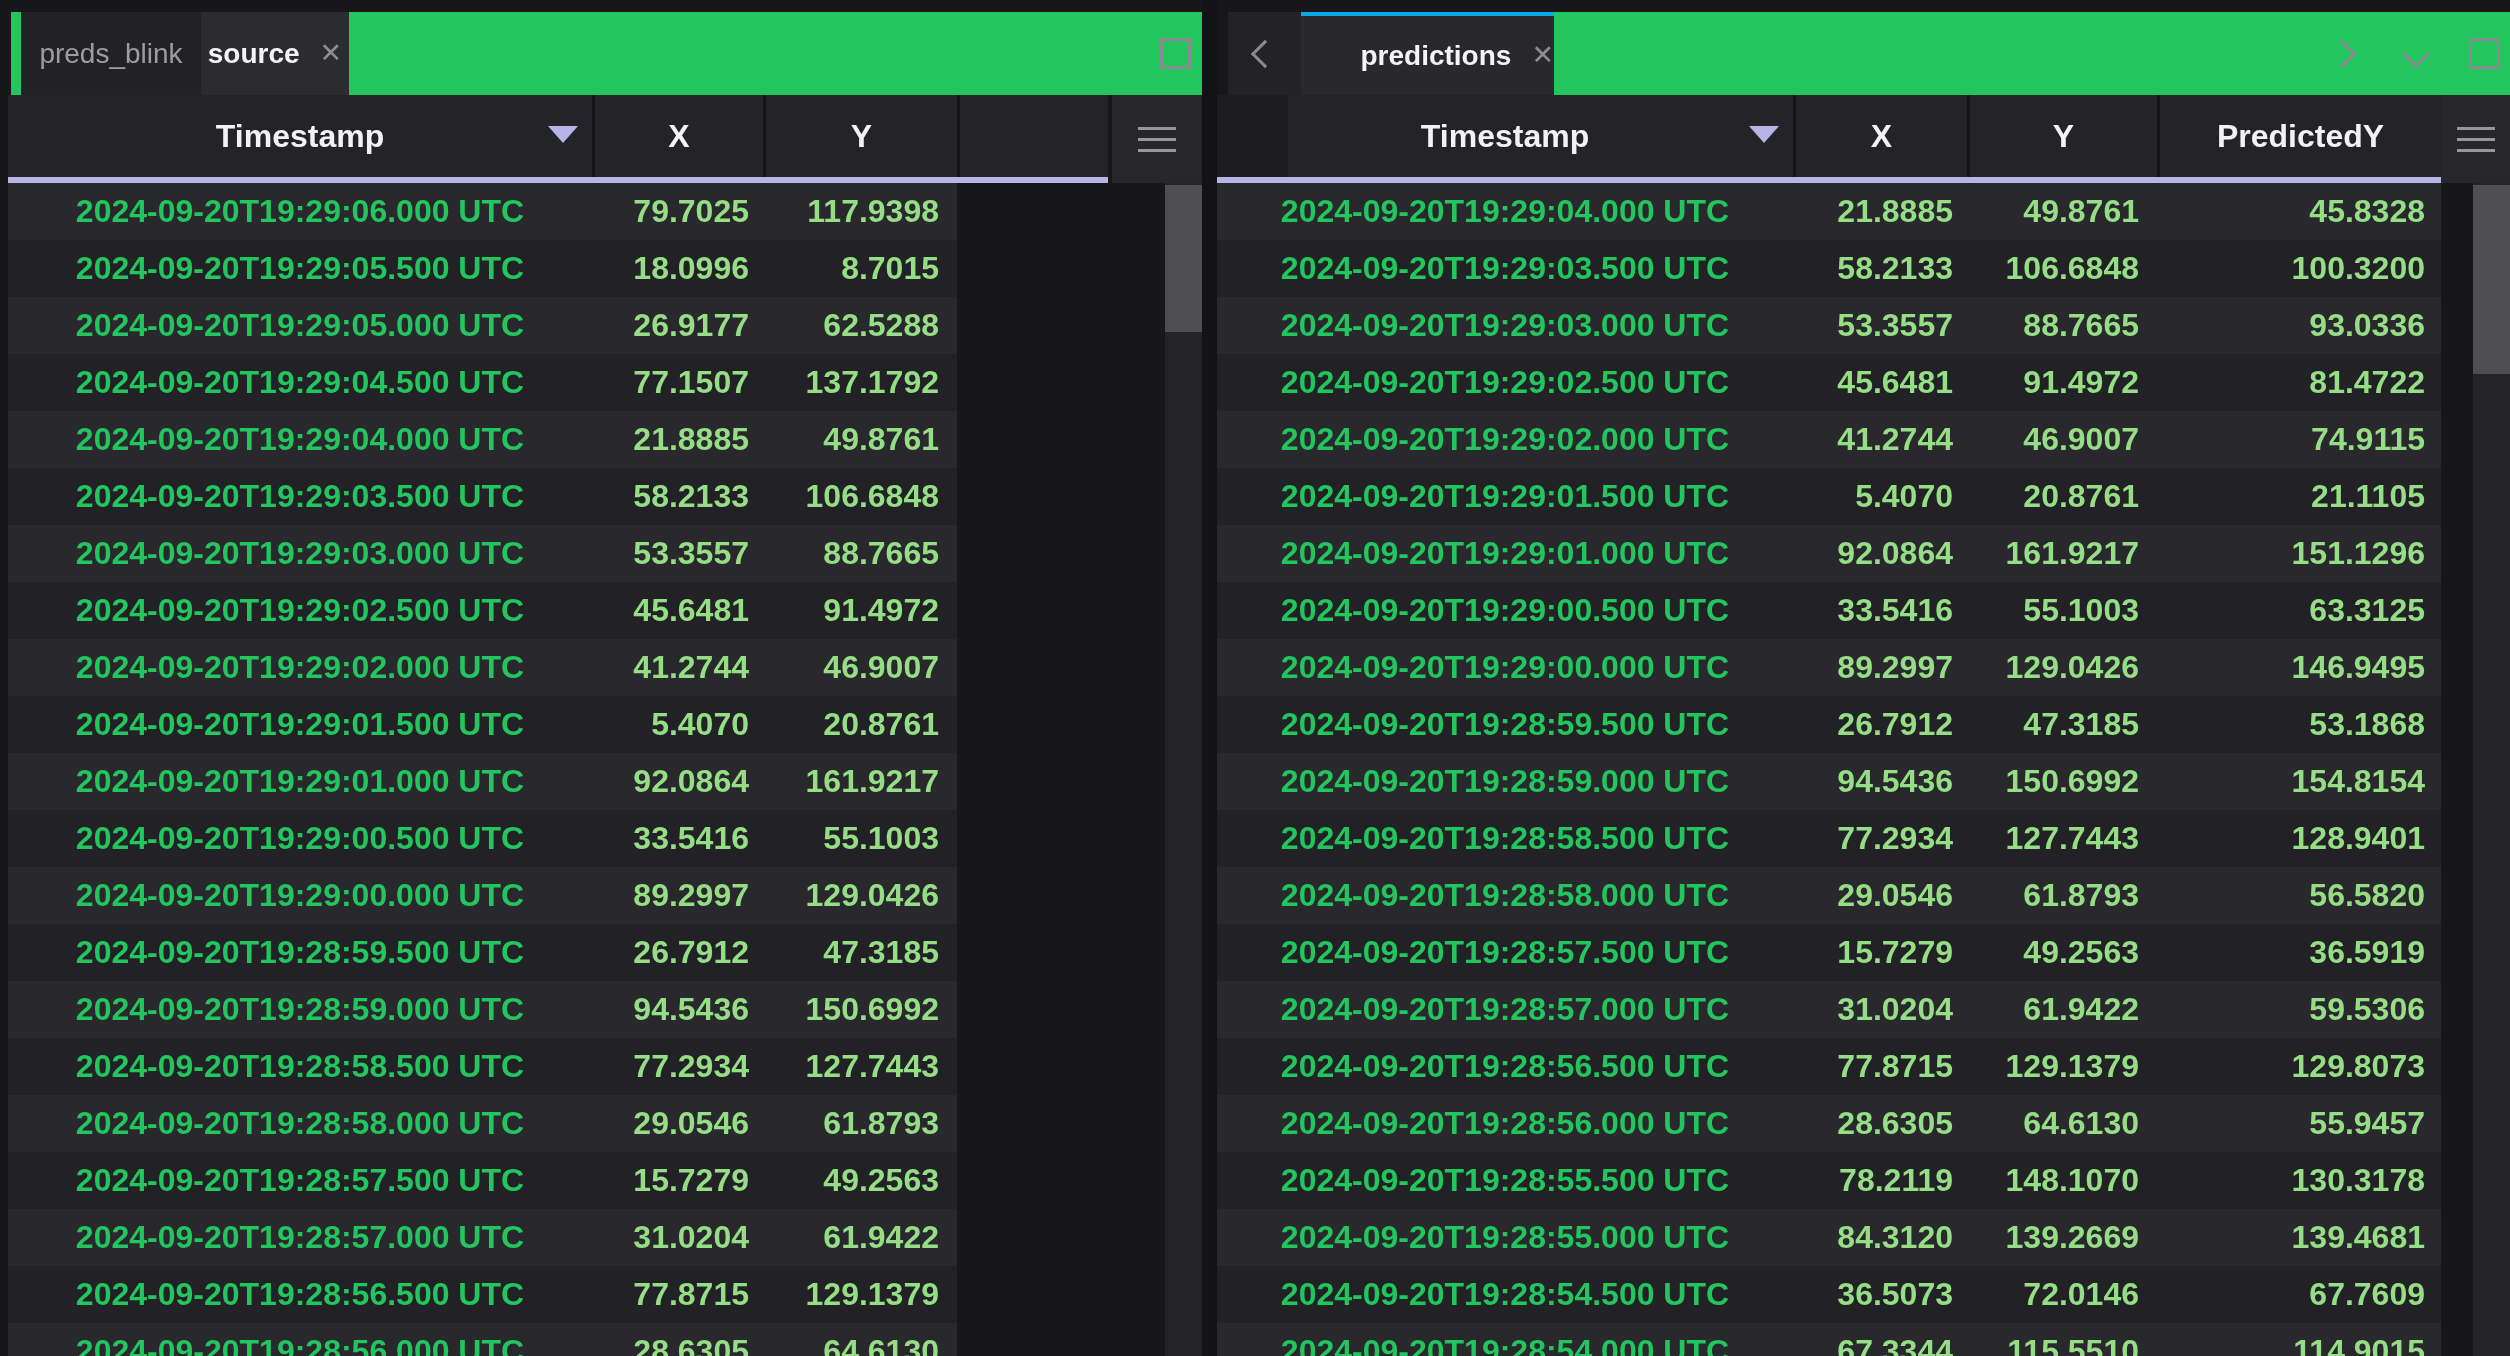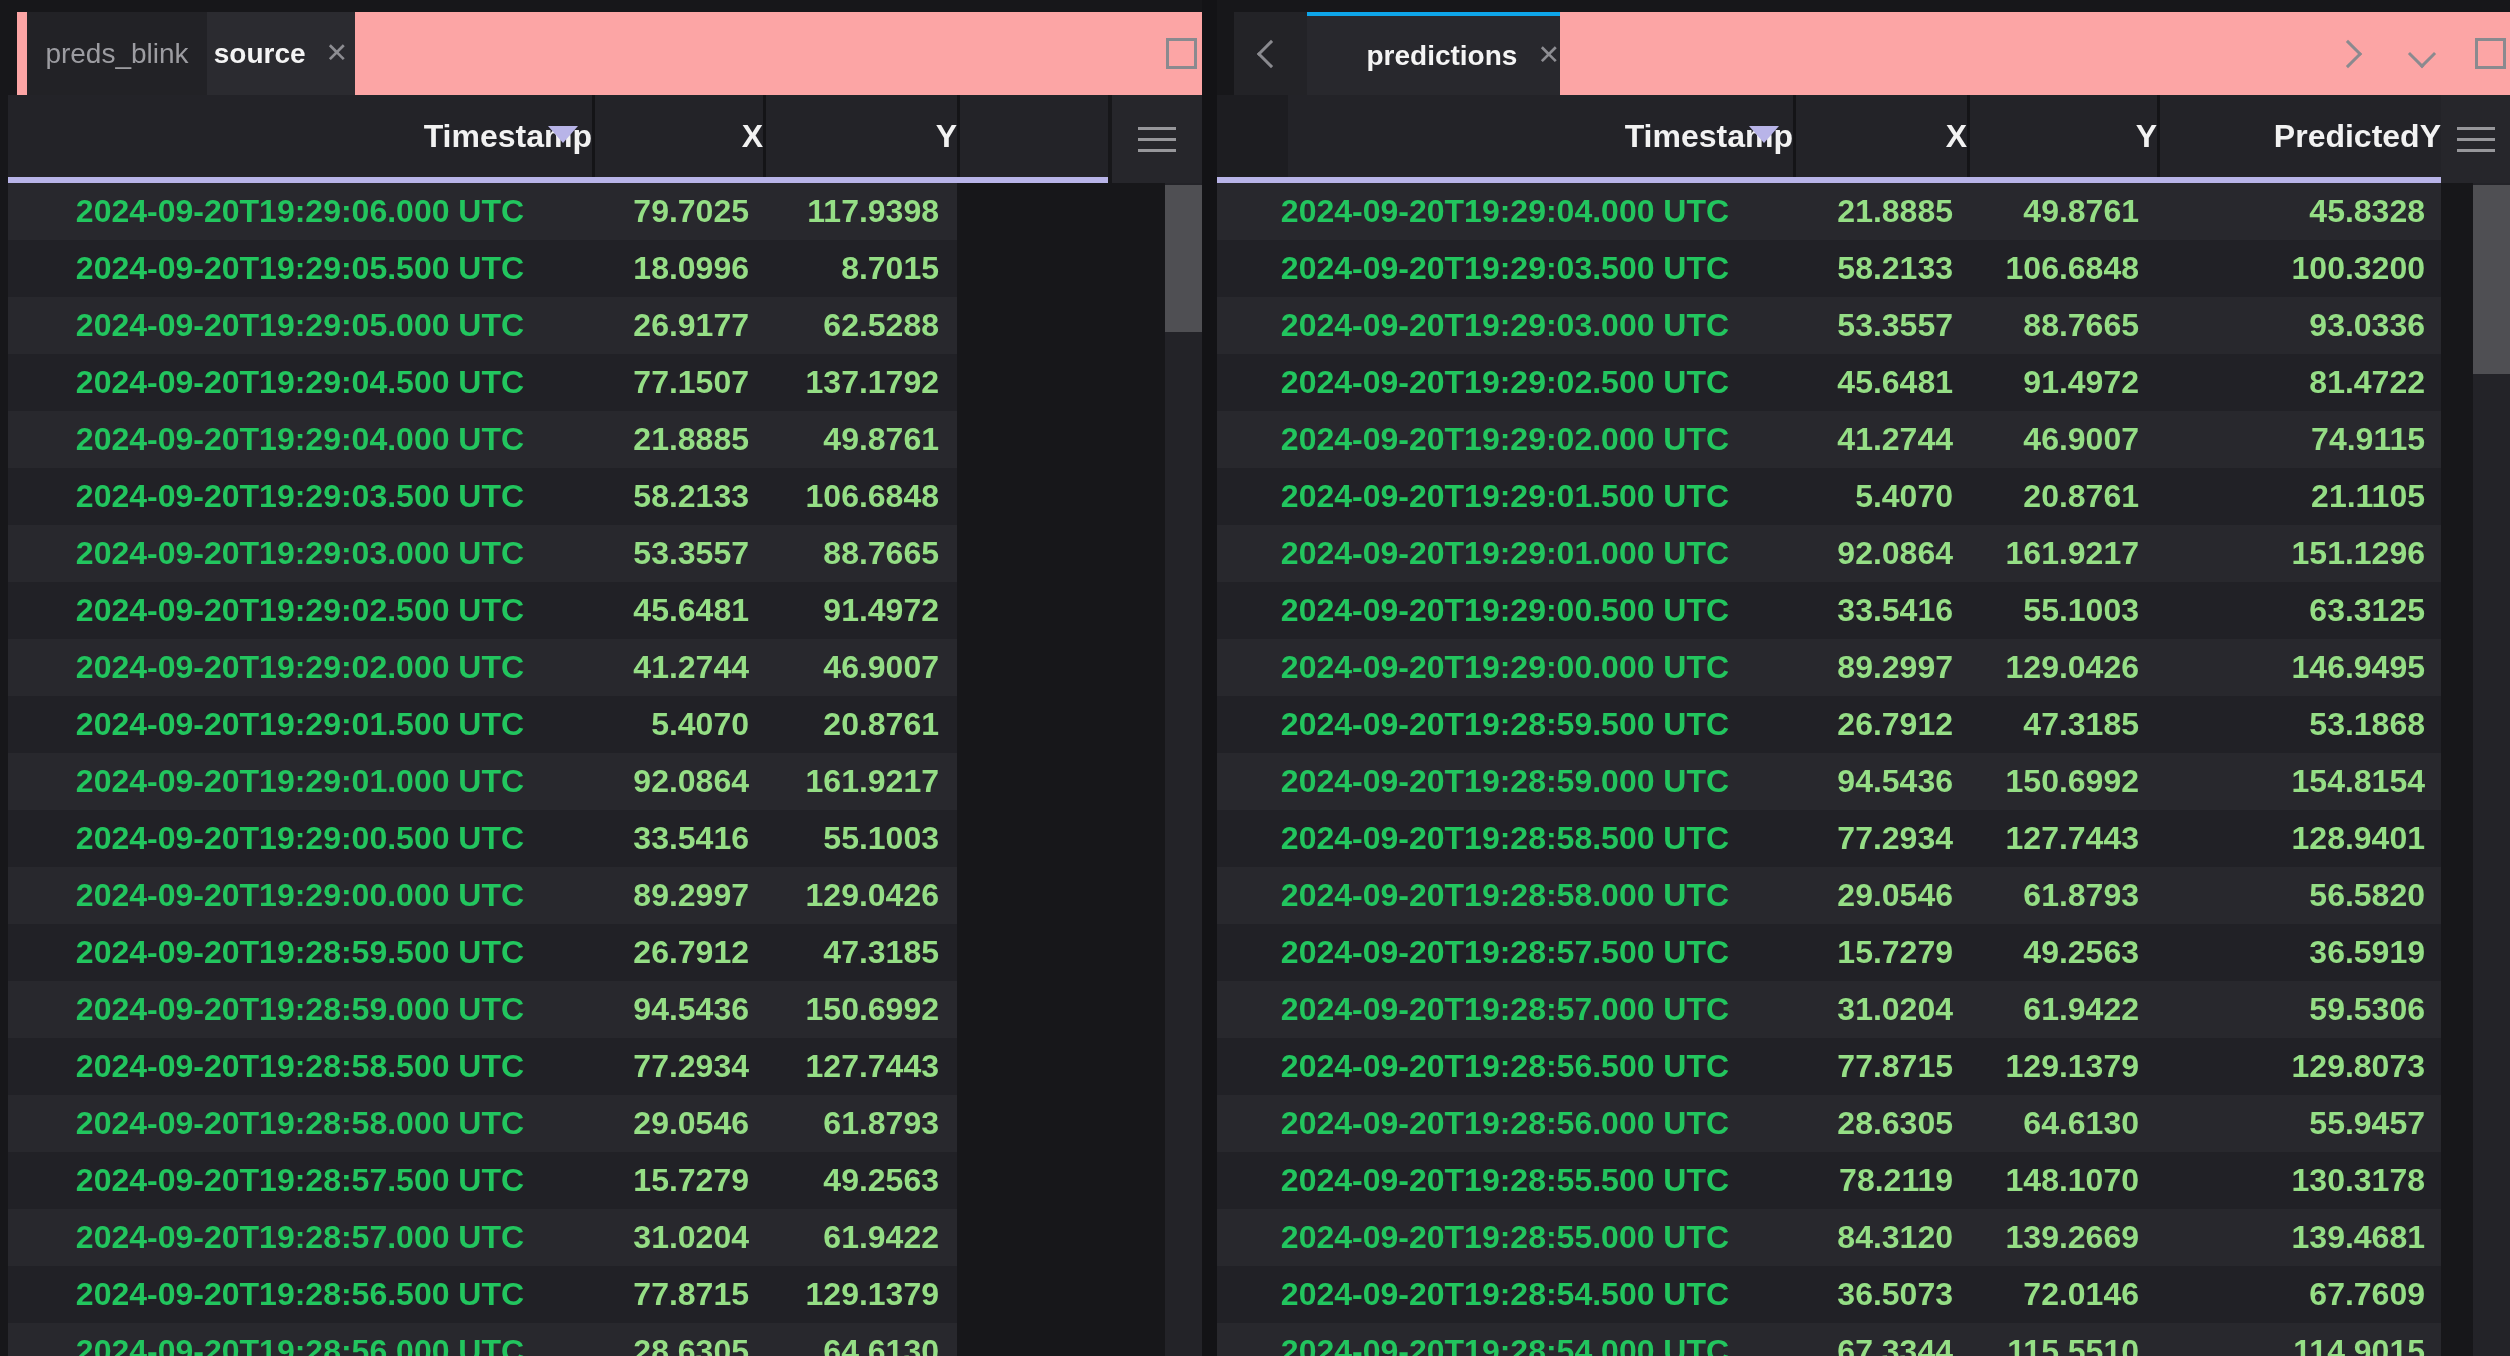--- a/index.html
+++ b/index.html
@@ -7,21 +7,21 @@
     width:2510px;height:1356px;position:relative;overflow:hidden;
     background:#131316;
     font-family:"Liberation Sans","DejaVu Sans",sans-serif;
     -webkit-font-smoothing:antialiased;
   }
   .panel{position:absolute;top:0;height:1356px;background:#17171a;}
   #left-panel{left:0;width:1202px;}
   #right-panel{left:1217px;width:1293px;}
 
   
-  .tabbar{position:absolute;top:12px;left:17px;right:0;height:83px;background:#fca5a5;}
+  .tabbar{position:absolute;top:12px;left:11px;right:0;height:83px;background:#22c55e;}
   .tab{position:absolute;top:0;height:83px;display:flex;align-items:center;justify-content:center;gap:20px;font-size:28px;cursor:default;}
   #tab-preds{left:10px;width:180px;background:#222226;color:#9c9ca1;}
   #tab-source{left:190px;width:148px;background:#2b2b30;color:#f4f4f4;font-weight:600;}
   #tab-predictions{left:73px;width:253px;height:79px;background:#28282d;color:#f4f4f4;font-weight:600;border-top:4px solid #0ea5e9;justify-content:flex-end;}
   .close-x{color:#8d8d92;font-size:27px;font-weight:400;line-height:1;}
   .back-btn{position:absolute;left:0;top:0;width:73px;height:83px;background:#232327;display:flex;align-items:center;justify-content:center;}
   .icon-btn{position:absolute;top:0;height:83px;display:flex;align-items:center;justify-content:center;}
   #btn-max-left{left:1132px;width:64px;}
   #btn-next{left:1086px;width:56px;}
   #btn-collapse{left:1156px;width:64px;}
@@ -29,21 +29,21 @@
   .chev{width:17px;height:17px;border-right:3px solid #8a8a8f;border-top:3px solid #8a8a8f;display:inline-block;}
   .chev.right{transform:rotate(45deg);}
   .chev.down{transform:rotate(135deg);}
   .chev.left{transform:rotate(-135deg);}
   .maximize-box{width:25px;height:25px;border:3px solid #8a8a8f;display:inline-block;}
 
   
   .gheader{position:absolute;top:95px;height:82px;background:#141417;border-bottom:6px solid #b8b4e8;}
   #left-header{left:8px;width:1100px;}
   #right-header{left:0;width:1224px;}
-  .hcell{position:absolute;top:0;height:82px;background:#232328;color:#f2f2f2;font-weight:bold;font-size:32px;display:flex;align-items:center;justify-content:flex-end;}
+  .hcell{position:absolute;top:0;height:82px;background:#232328;color:#f2f2f2;font-weight:bold;font-size:32px;display:flex;align-items:center;justify-content:center;}
   #lh-ts{left:0;width:584px;}   #lh-x{left:587px;width:168px;} #lh-y{left:758px;width:191px;} #lh-blank{left:952px;width:148px;}
   #rh-ts{left:0;width:576px;}   #rh-x{left:579px;width:171px;} #rh-y{left:753px;width:187px;} #rh-py{left:943px;width:281px;}
   .sort-arrow{position:absolute;right:14px;top:31px;width:0;height:0;
     border-left:15px solid transparent;border-right:15px solid transparent;border-top:17px solid #b8b4e8;}
   .gutter-shade{position:absolute;left:0;top:0;width:71px;height:82px;background:#1d1d21;}
 
   .corner-btn{position:absolute;top:95px;height:88px;background:#26262b;display:flex;align-items:center;justify-content:center;}
   #left-corner{left:1112px;width:90px;}
   #right-corner{left:1224px;width:69px;}
   .burger{display:flex;flex-direction:column;gap:8px;width:38px;}

